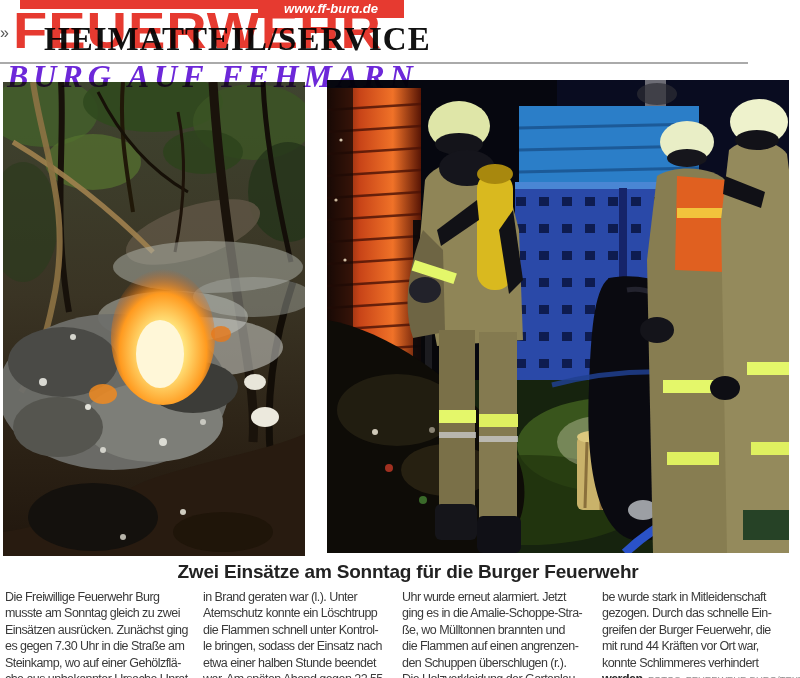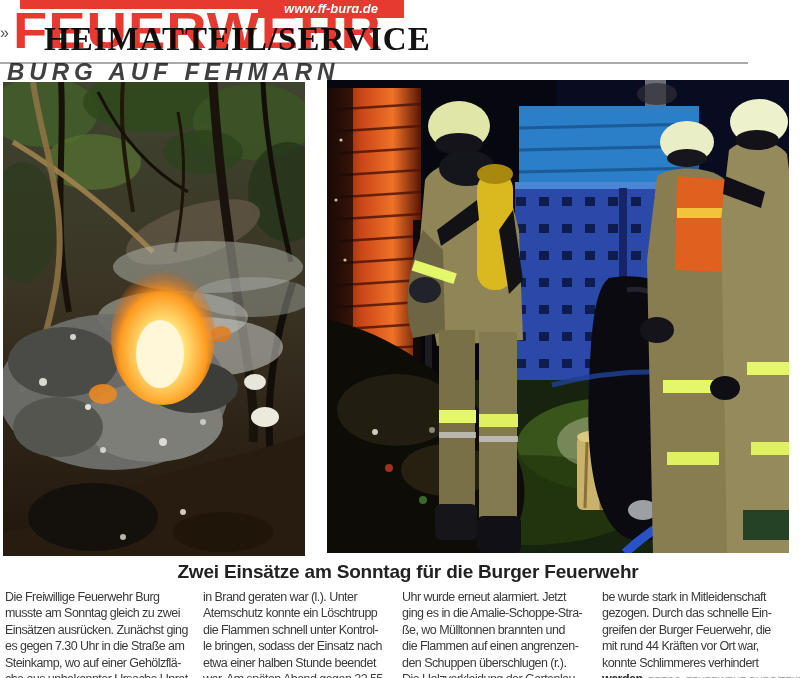--- a/index.html
+++ b/index.html
@@ -11,22 +11,22 @@
             font-weight:700;font-size:33px;letter-spacing:1px;color:#121212;white-space:pre;}
   .rule{position:absolute;left:0;top:62px;width:748px;height:2px;background:#aaa;}
   .logo{position:absolute;left:0;top:0;width:420px;height:95px;mix-blend-mode:multiply;z-index:5;}
   .logo-bar{position:absolute;left:20px;top:0;width:382px;height:9px;background:#e63a30;}
   .logo-url{position:absolute;left:258px;top:0;width:146px;height:18px;background:#e63a30;
             color:#fff;font-style:italic;font-weight:700;font-size:13px;text-align:center;
             line-height:17px;white-space:pre;}
   .logo-title{position:absolute;left:13px;top:2px;font-size:56px;font-weight:900;
               letter-spacing:1px;color:#e63a30;transform:scaleY(0.88);transform-origin:left top;
               white-space:pre;}
-  .logo-sub{position:absolute;left:7px;top:58px;font-size:24px;font-weight:900;font-style:italic;
-            letter-spacing:5px;color:#404040;white-space:pre;}
+  .logo-sub{position:absolute;left:7px;top:58px;font-size:32px;font-weight:900;font-style:italic;
+            letter-spacing:5px;color:#6d28d9;white-space:pre;font-family:Liberation Serif, serif;}
   
   .photo{position:absolute;display:block;}
   .photo-left{left:3px;top:82px;width:302px;height:474px;}
   .photo-right{left:327px;top:80px;width:462px;height:473px;}
   
   .headline{position:absolute;left:10px;top:561px;width:796px;text-align:center;
             font-size:19px;font-weight:700;letter-spacing:-0.2px;color:#222;white-space:pre;}
   .col{position:absolute;top:589px;width:194px;font-size:12.5px;line-height:16.4px;
        letter-spacing:-0.55px;color:#3a3a3a;white-space:pre;}
   .col1{left:5px;} .col2{left:203px;} .col3{left:402px;} .col4{left:602px;}

